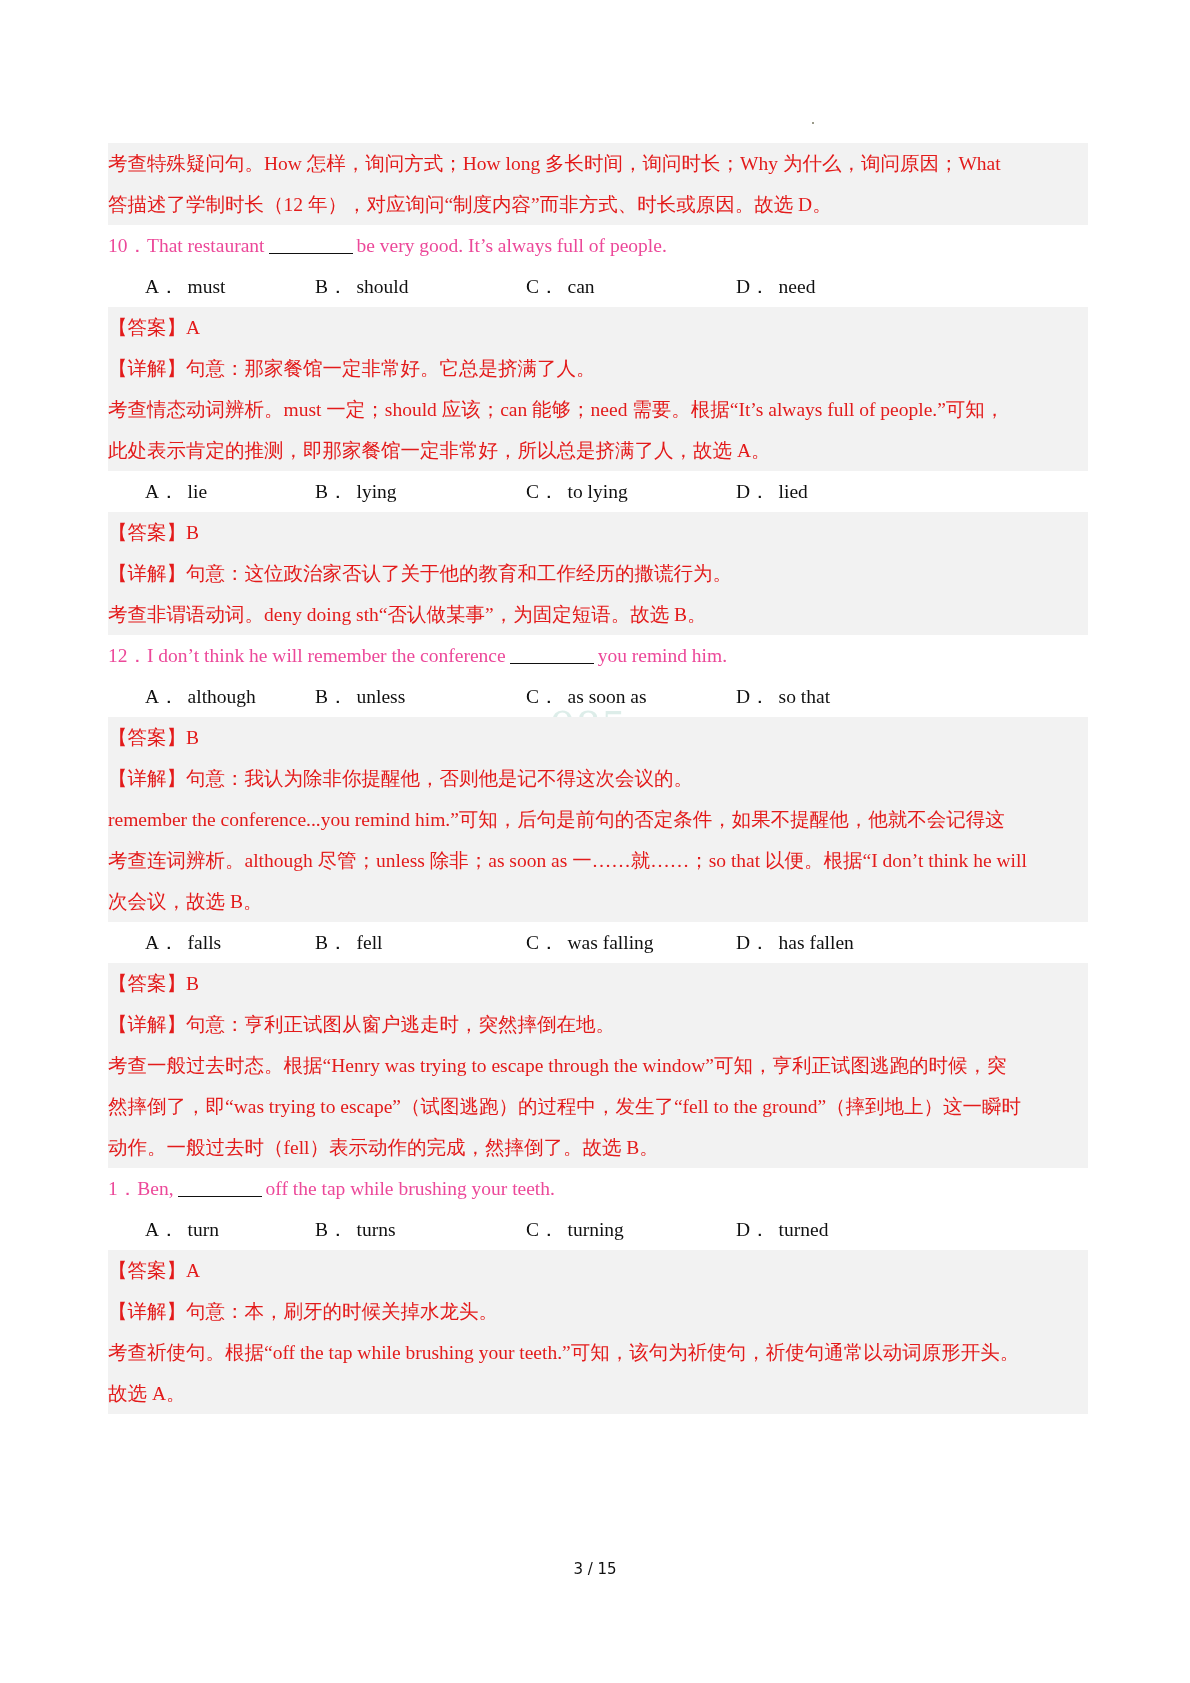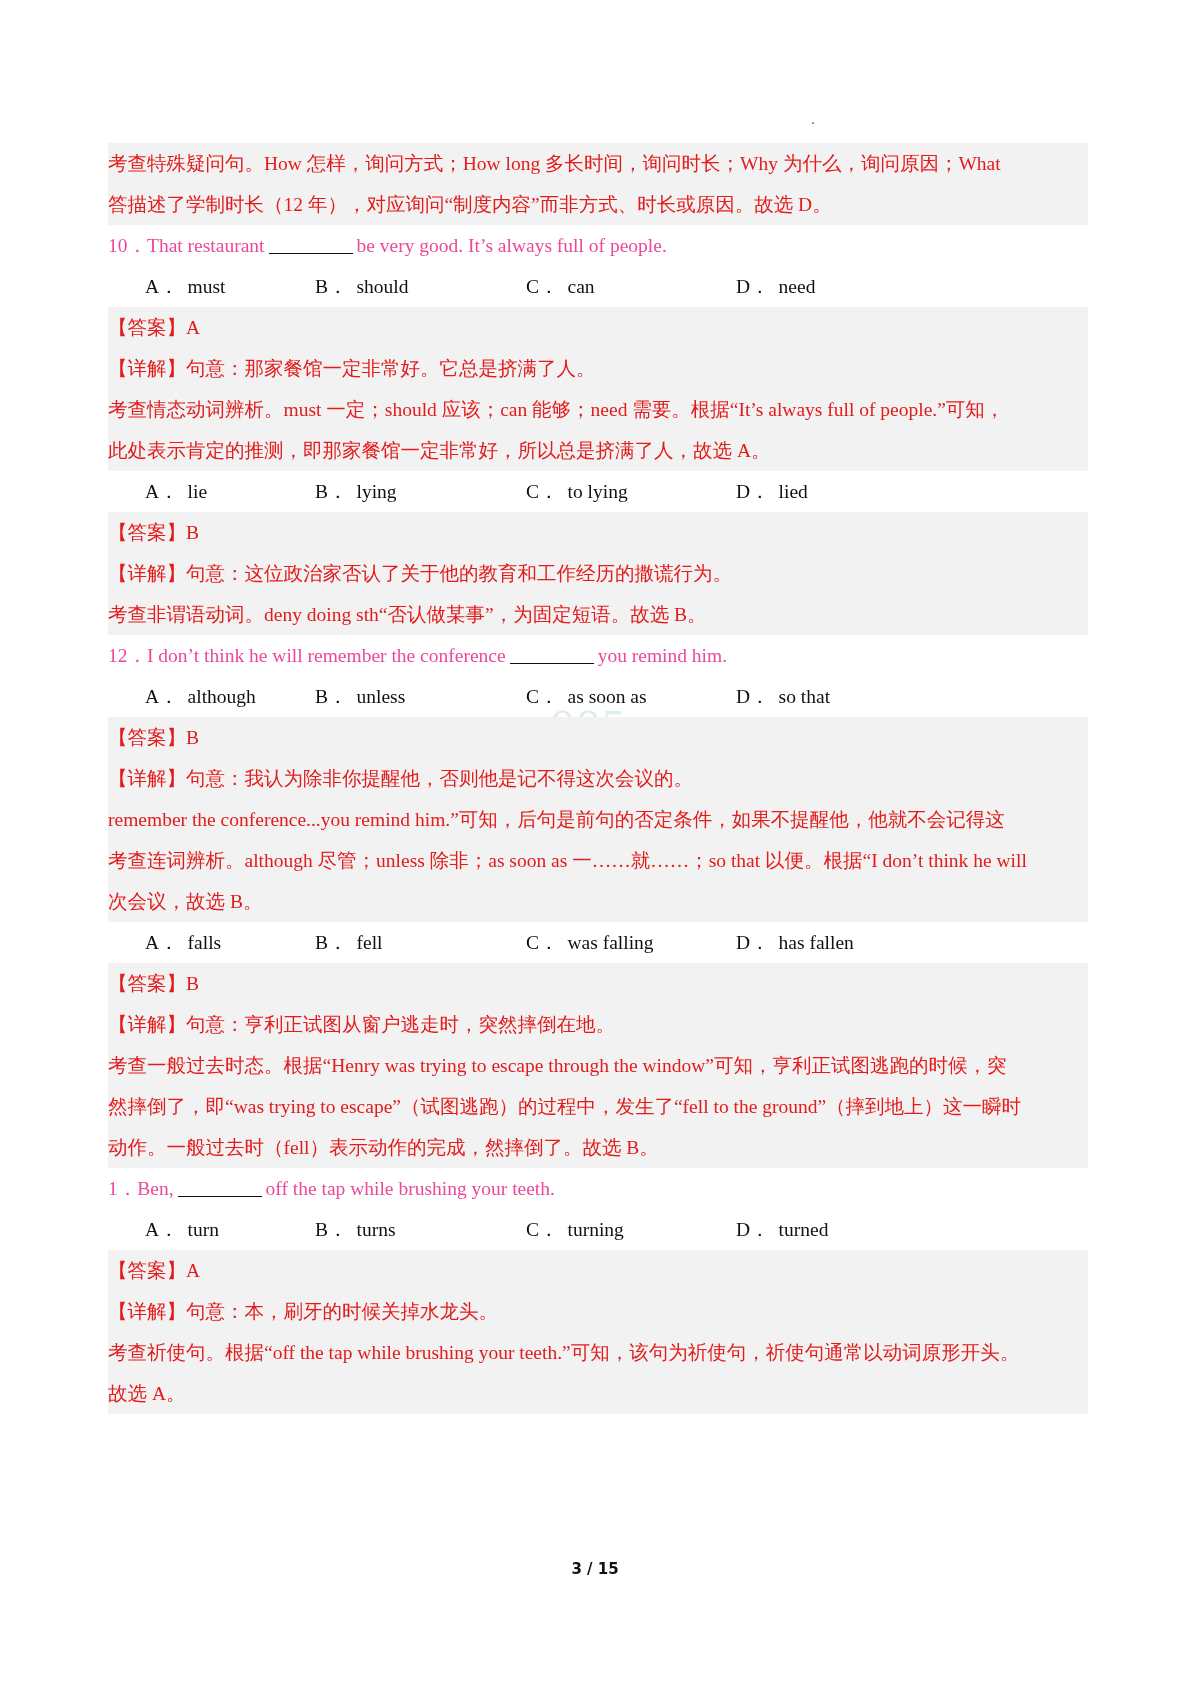--- a/index.html
+++ b/index.html
@@ -14,21 +14,21 @@
   .gray { background: #f2f2f2; }
   .red { color: #e31b1b; }
   .block { padding-left: 0; }
   .q-line { color: #ec4899; padding-left: 0; }
   .blank { display: inline-block; width: 84px; border-bottom: 1.6px solid #111; height: 22px; vertical-align: -2px; margin: 0 4px; }
   .opts { position: relative; color: #111; }
   .opt { position: absolute; top: 0; }
   .opt .lbl { margin-right: 9px; }
   .footer {
     position: absolute; left: 0; width: 1190px; top: 1560px; text-align: center;
-    font-family: "DejaVu Sans", "Liberation Sans", sans-serif; font-weight: bold; font-size: 15px; color: #111;
+    font-family: "DejaVu Sans", "Liberation Sans", sans-serif; font-weight: normal; font-size: 15px; color: #111;
   }
   .watermark {
     position: absolute; left: 480px; top: 700px; width: 220px; height: 90px; opacity: 0.18;
     pointer-events: none;
   }
 </style>
 </head>
 <body>
 
 <div class="dot"></div>

